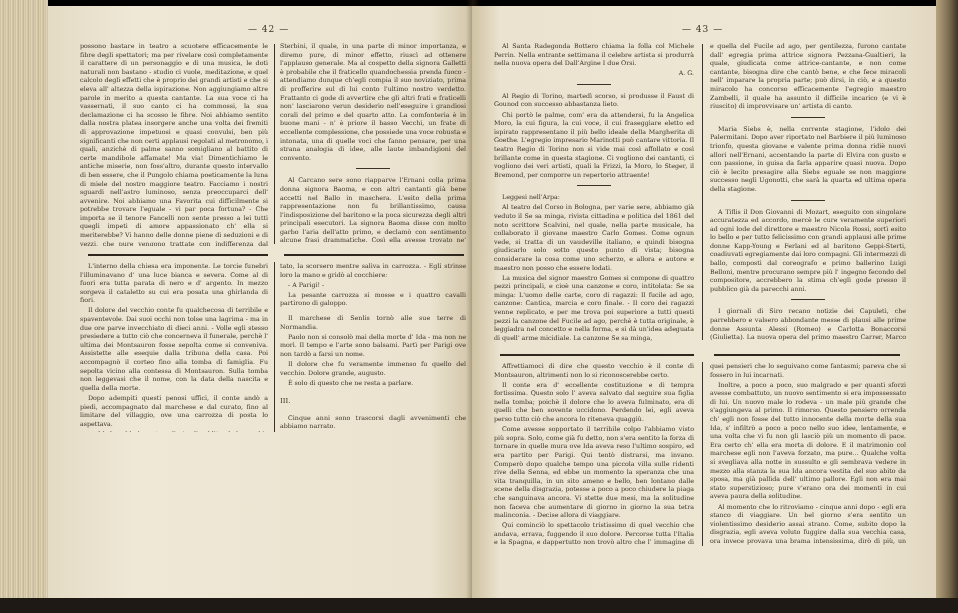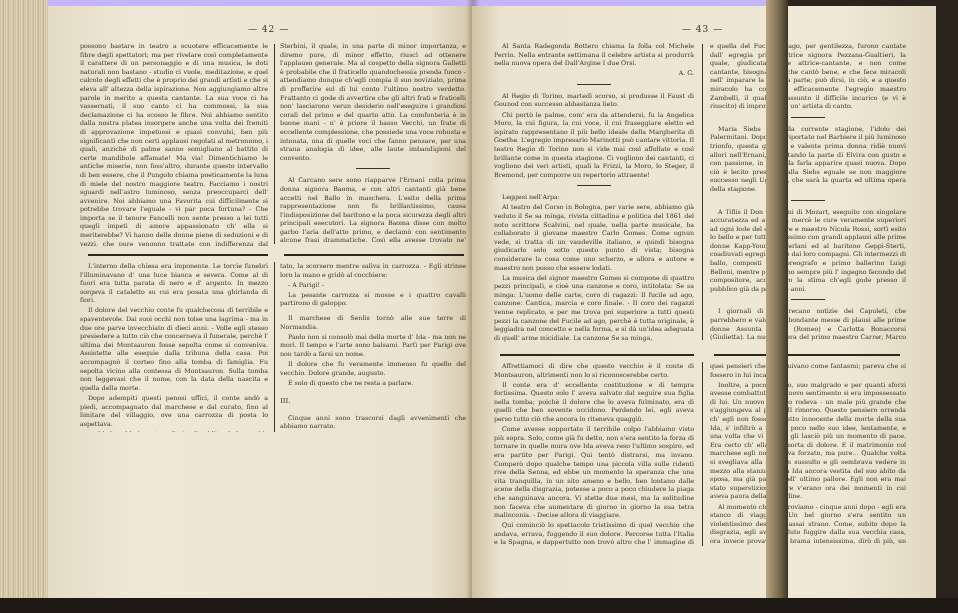--- a/index.html
+++ b/index.html
@@ -1,17 +1,17 @@
 <!DOCTYPE html>
 <html><head>
 <meta charset="utf-8">
 <style>
   html,body{margin:0;padding:0;}
   body{width:958px;height:613px;background:#2a241c;overflow:hidden;position:relative;font-family:"DejaVu Serif",serif;}
-  .book{position:absolute;left:0;top:0;width:788px;height:600px;background:#c4b5fd;}
+  .book{position:absolute;left:0;top:0;width:958px;height:600px;background:#000000;}
   .edge-left{position:absolute;left:0;top:0;width:48px;height:600px;
     background:repeating-linear-gradient(90deg,#c9bc9a 0px,#e6dcc3 2px,#bfae88 3px,#e2d7bd 5px);}
   .edge-right{position:absolute;right:0;top:0;width:22px;height:600px;
     background:linear-gradient(90deg,#b7a47f,#7a6a4e 60%,#3e3325);}
   .page{position:absolute;top:6px;height:592px;background:#ece5d3;}
   .page.left{left:48px;width:424px;background:linear-gradient(90deg,#e4dbc5,#efe8d6 20%,#ebe3cf 90%,#d3c7aa);}
   .page.right{left:472px;width:464px;background:linear-gradient(90deg,#cfc2a3,#ebe3cf 6%,#efe8d6 80%,#e2d8c1);}
   .gutter{position:absolute;left:466px;top:0;width:14px;height:600px;background:linear-gradient(90deg,rgba(0,0,0,0),rgba(80,60,30,.35),rgba(0,0,0,0));}
   .pnum{position:absolute;top:18px;font-size:9px;color:#3a3024;letter-spacing:1px;}
   .col{position:absolute;font-size:6.3px;line-height:8.6px;color:#3b3126;text-align:justify;overflow:hidden;}

